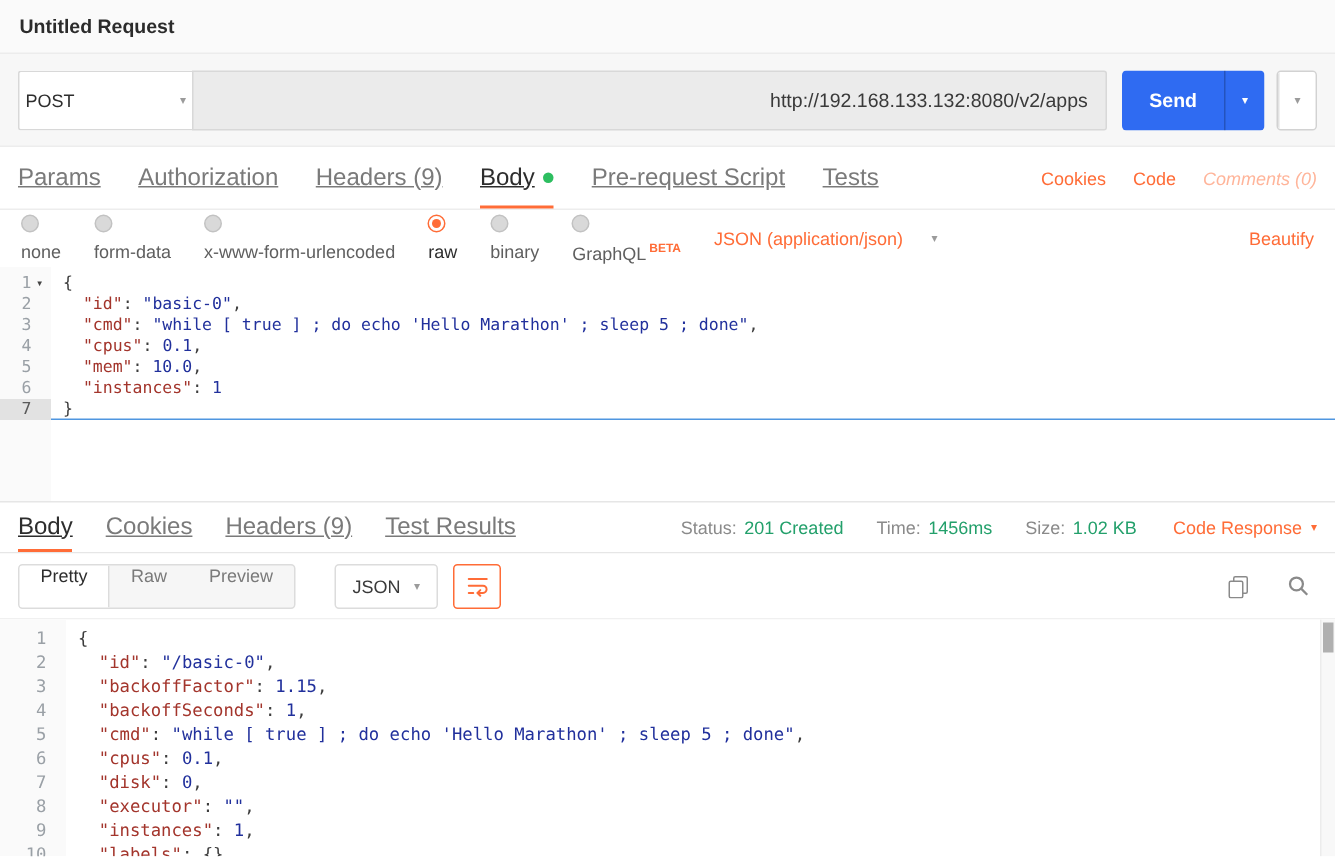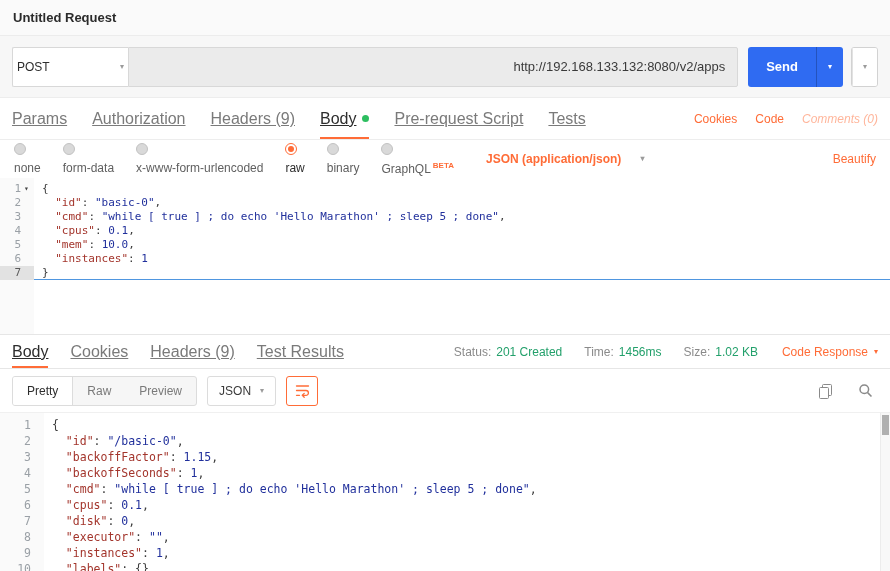--- a/index.html
+++ b/index.html
@@ -35,21 +35,21 @@
   .link.muted { opacity:0.5;font-style:italic; }
 
   
   .bodytype-row { flex:0 0 38px; display:flex; align-items:center; padding:0 14px; background:#fff; font-size:12px; color:#5f5f5f; }
   .radio-opt { display:flex; align-items:flex-start; gap:6px; margin-right:22px; cursor:pointer;flex-direction:column; }
   .radio { width:12px; height:12px; border-radius:50%; background:#d9d9d9; border:1px solid #c2c2c2; position:relative; flex:0 0 auto; }
   .radio-opt.selected .radio { background:#fff; border-color:var(--accent,#FF6C37); }
   .radio-opt.selected .radio::after { content:""; position:absolute; inset:2px; border-radius:50%; background:var(--accent,#FF6C37); }
   .radio-opt.selected .radio-label { color:#2d2d2d; }
   .beta { color:var(--accent,#FF6C37); font-size:8px; font-weight:bold; vertical-align:super; margin-left:2px; }
-  .content-type { display:flex; align-items:center; gap:19px; color:var(--accent,#FF6C37); margin-left:10px; cursor:pointer;font-weight:bold; }
+  .content-type { display:flex; align-items:center; gap:19px; color:var(--accent,#FF6C37); cursor:pointer; }
   .beautify { margin-left:auto; }
 
   
   .editor { position:relative; background:#fff; font-family:"DejaVu Sans Mono", monospace; display:flex; align-items:stretch; overflow:hidden; }
   .req-editor { flex:0 0 157px; border-bottom:1px solid #e6e6e6; font-size:11px; --lh:14px; }
   .resp-editor { flex:1 1 auto; font-size:11.5px; --lh:16px; }
   .gutter { flex:0 0 auto; background:#fafafa; color:#9aa0a6; padding-top:4px; }
   .req-editor .gutter { width:34px; }
   .resp-editor .gutter { width:44px; }
   .gut-line { height:var(--lh); line-height:var(--lh); display:flex; justify-content:flex-end; padding-right:2px; }
@@ -68,23 +68,23 @@
   .resp-tabs-row .tab { margin-right:22px; }
   .resp-meta { margin-left:auto; display:flex; align-items:center; font-size:12px; color:#8a8a8a; }
   .meta-group { display:flex; gap:5px; margin-left:22px; align-items:center; }
   .meta-val { color:var(--status-green,#23A06B); }
   .save-response { display:flex; align-items:center; gap:6px; color:var(--accent,#FF6C37); margin-left:24px; cursor:pointer; font-size:12px; }
   .save-response .caret { color:var(--accent,#FF6C37); }
 
   
   .resp-toolbar { flex:0 0 44px; display:flex; align-items:center; padding:0 12px; background:#fff; border-bottom:1px solid #f0f0f0; }
   .seg-group { display:flex; border:1px solid #dcdcdc; border-radius:3px; background:#f6f6f6; height:30px; overflow:hidden; }
-  .seg { padding:0 14px; display:flex; align-items:center; font-size:12px; color:#7a7a7a; cursor:pointer; }
+  .seg { padding:0 14px; display:flex; font-size:12px; color:#7a7a7a; cursor:pointer; }
   .seg.active { background:#fff; color:#2d2d2d; border-right:1px solid #dcdcdc; }
-  .json-select { margin-left:10px; height:30px; border:1px solid #dcdcdc; border-radius:3px; background:#fff; display:flex; align-items:center; gap:9px; padding:0 11px; font-size:12px; color:#3a3a3a; cursor:pointer; }
+  .json-select { margin-left:26px; height:30px; border:1px solid #dcdcdc; border-radius:3px; background:#fff; display:flex; align-items:center; gap:9px; padding:0 11px; font-size:12px; color:#3a3a3a; cursor:pointer; }
   .wrap-btn { margin-left:10px; width:32px; height:30px; border:1px solid var(--accent,#FF6C37); border-radius:3px; display:flex; align-items:center; justify-content:center; color:var(--accent,#FF6C37); background:#fff; cursor:pointer; }
   .toolbar-right { margin-left:auto; display:flex; align-items:center; gap:14px; }
   .icon-btn { width:26px; height:26px; display:flex; align-items:center; justify-content:center; color:#8a8a8a; cursor:pointer; background:transparent; border:none; }
 
   
   .v-scrollbar { position:absolute; top:0; right:0; bottom:0; width:10px; background:#f8f8f8; border-left:1px solid #ececec; }
   .v-scrollbar .thumb { position:absolute; top:2px; left:1px; right:1px; height:20px; background:#b0b0b0; }
 </style>
 </head>
 <body>

